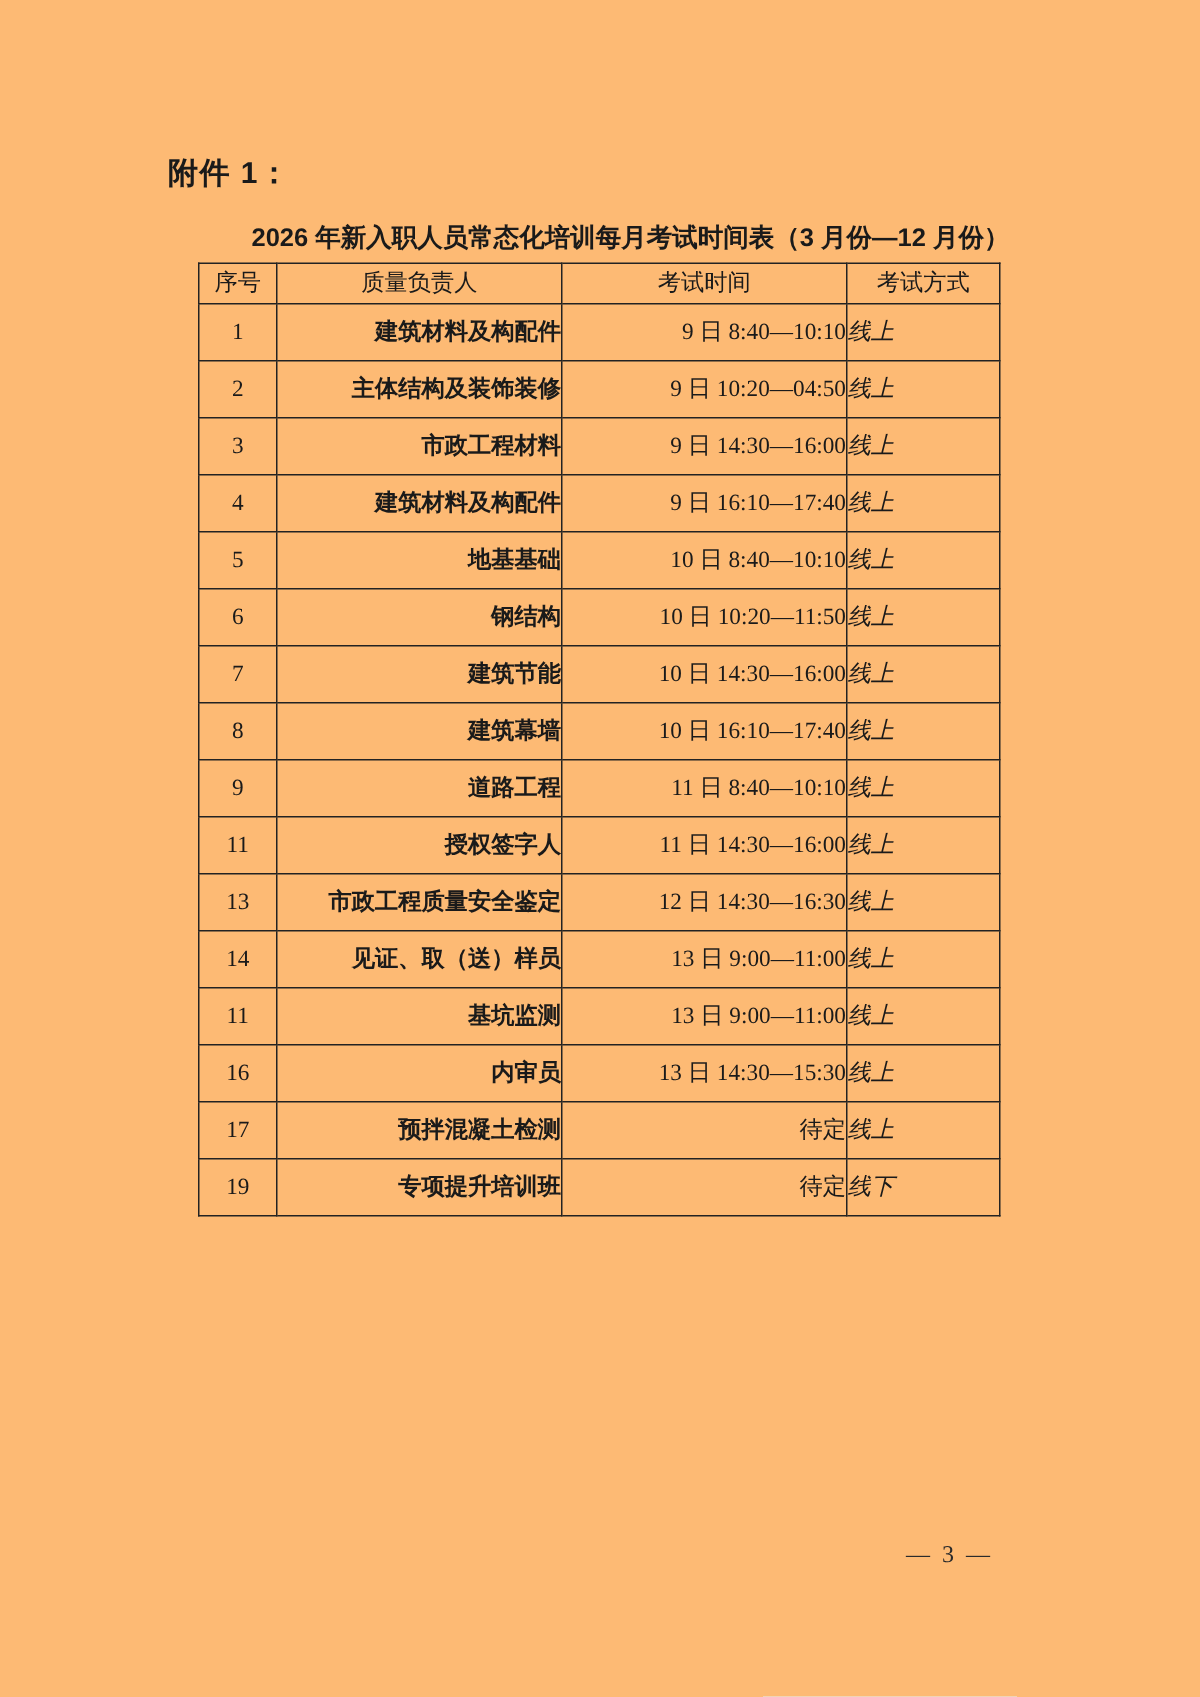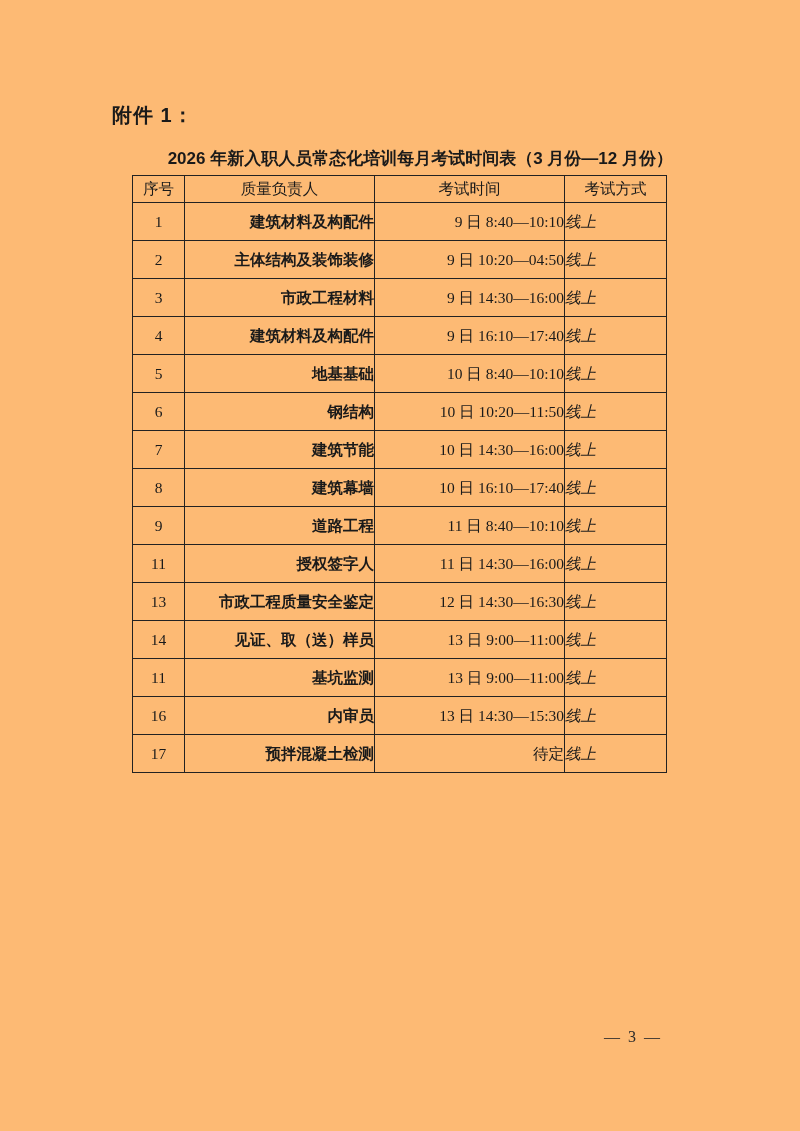--- a/index.html
+++ b/index.html
@@ -175,18 +175,24 @@
           <td class="col-project">内审员</td>
           <td class="col-time">13 日 14:30—15:30</td>
           <td class="col-method">线上</td>
         </tr>
         <tr>
           <td class="col-no">17</td>
           <td class="col-project">预拌混凝土检测</td>
           <td class="col-time">待定</td>
           <td class="col-method">线上</td>
         </tr>
+        <tr>
+          <td class="col-no">19</td>
+          <td class="col-project">专项提升培训班</td>
+          <td class="col-time">待定</td>
+          <td class="col-method">线下</td>
+        </tr>
       </tbody>
   </table>
 
   <div class="pageno">— 3 —</div>
 
 </div>
 
 </body></html>

